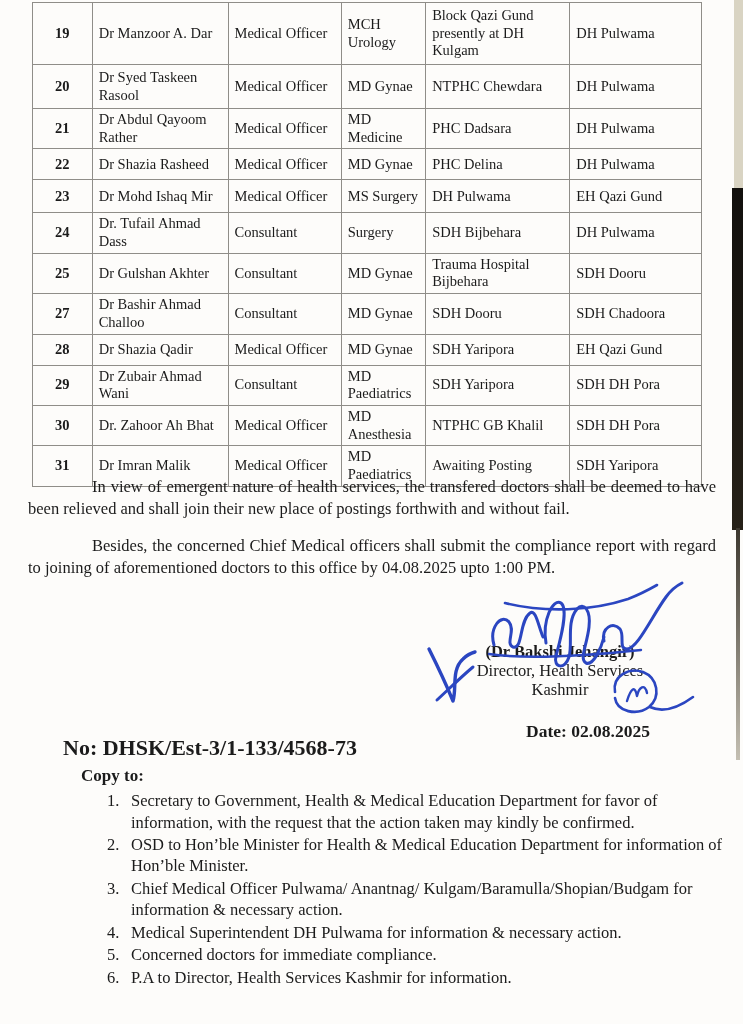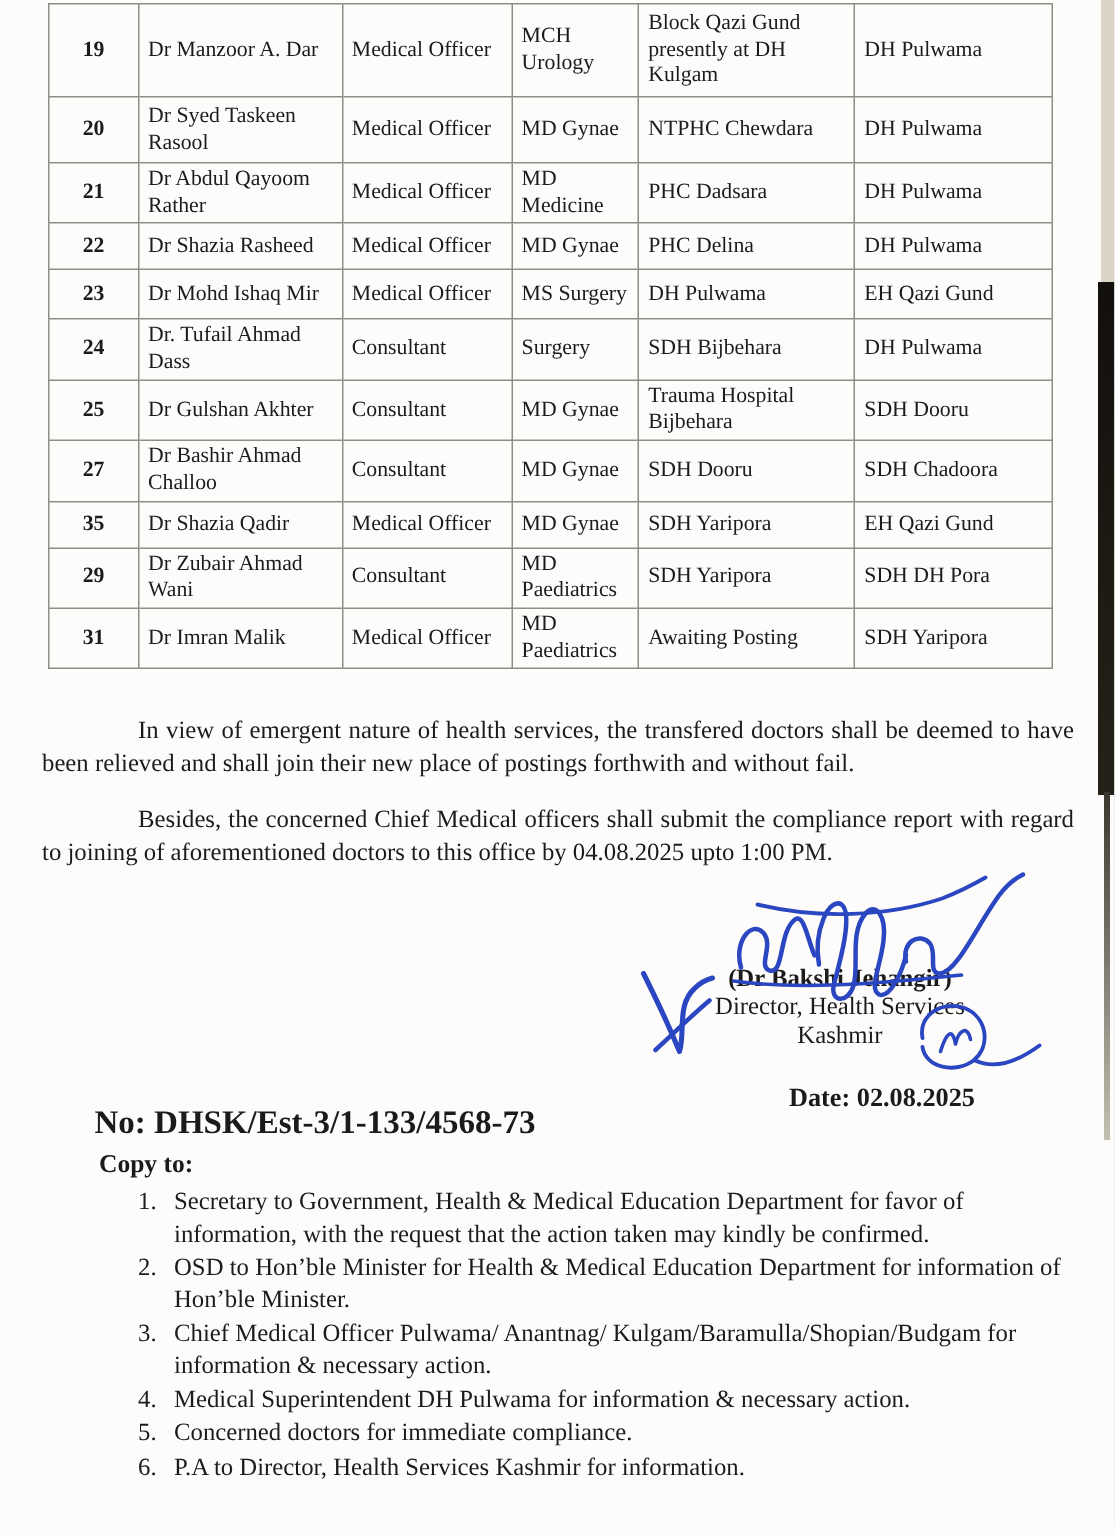--- a/index.html
+++ b/index.html
@@ -53,21 +53,21 @@
     text-align:center;font-size:16.5px;line-height:1.16;
   }
   .sig-name{font-weight:bold;}
 
   .ink{position:absolute;left:0;top:0;pointer-events:none;}
 
   .ref-no{position:absolute;left:63px;top:735px;font-size:22px;font-weight:bold;}
   .ref-date{position:absolute;left:526px;top:721px;font-size:17.5px;font-weight:bold;}
 
   
-  .copy-block{position:absolute;left:66px;top:765px;width:645px;font-size:16.5px;line-height:1.3;}
+  .copy-block{position:absolute;left:81px;top:765px;width:645px;font-size:16.5px;line-height:1.3;}
   .copy-heading{font-weight:bold;font-size:17px;margin-bottom:3px;}
   .copy-item{display:flex;margin:0 0 1px 26px;}
   .copy-num{width:24px;flex:none;}
   .copy-text{flex:1;}
 </style>
 </head>
 <body>
 
 <div class="page">
 
@@ -143,33 +143,41 @@
       </tr>
       <tr class="r9">
         <td class="sno">27</td>
         <td>Dr Bashir Ahmad Challoo</td>
         <td>Consultant</td>
         <td>MD Gynae</td>
         <td>SDH Dooru</td>
         <td>SDH Chadoora</td>
       </tr>
       <tr class="r10">
-        <td class="sno">35</td>
+        <td class="sno">28</td>
         <td>Dr Shazia Qadir</td>
         <td>Medical Officer</td>
         <td>MD Gynae</td>
         <td>SDH Yaripora</td>
         <td>EH Qazi Gund</td>
       </tr>
       <tr class="r11">
         <td class="sno">29</td>
         <td>Dr Zubair Ahmad Wani</td>
         <td>Consultant</td>
         <td>MD Paediatrics</td>
         <td>SDH Yaripora</td>
+        <td>SDH DH Pora</td>
+      </tr>
+      <tr class="r12">
+        <td class="sno">30</td>
+        <td>Dr. Zahoor Ah Bhat</td>
+        <td>Medical Officer</td>
+        <td>MD Anesthesia</td>
+        <td>NTPHC GB Khalil</td>
         <td>SDH DH Pora</td>
       </tr>
       <tr class="r13">
         <td class="sno">31</td>
         <td>Dr Imran Malik</td>
         <td>Medical Officer</td>
         <td>MD Paediatrics</td>
         <td>Awaiting Posting</td>
         <td>SDH Yaripora</td>
       </tr>

